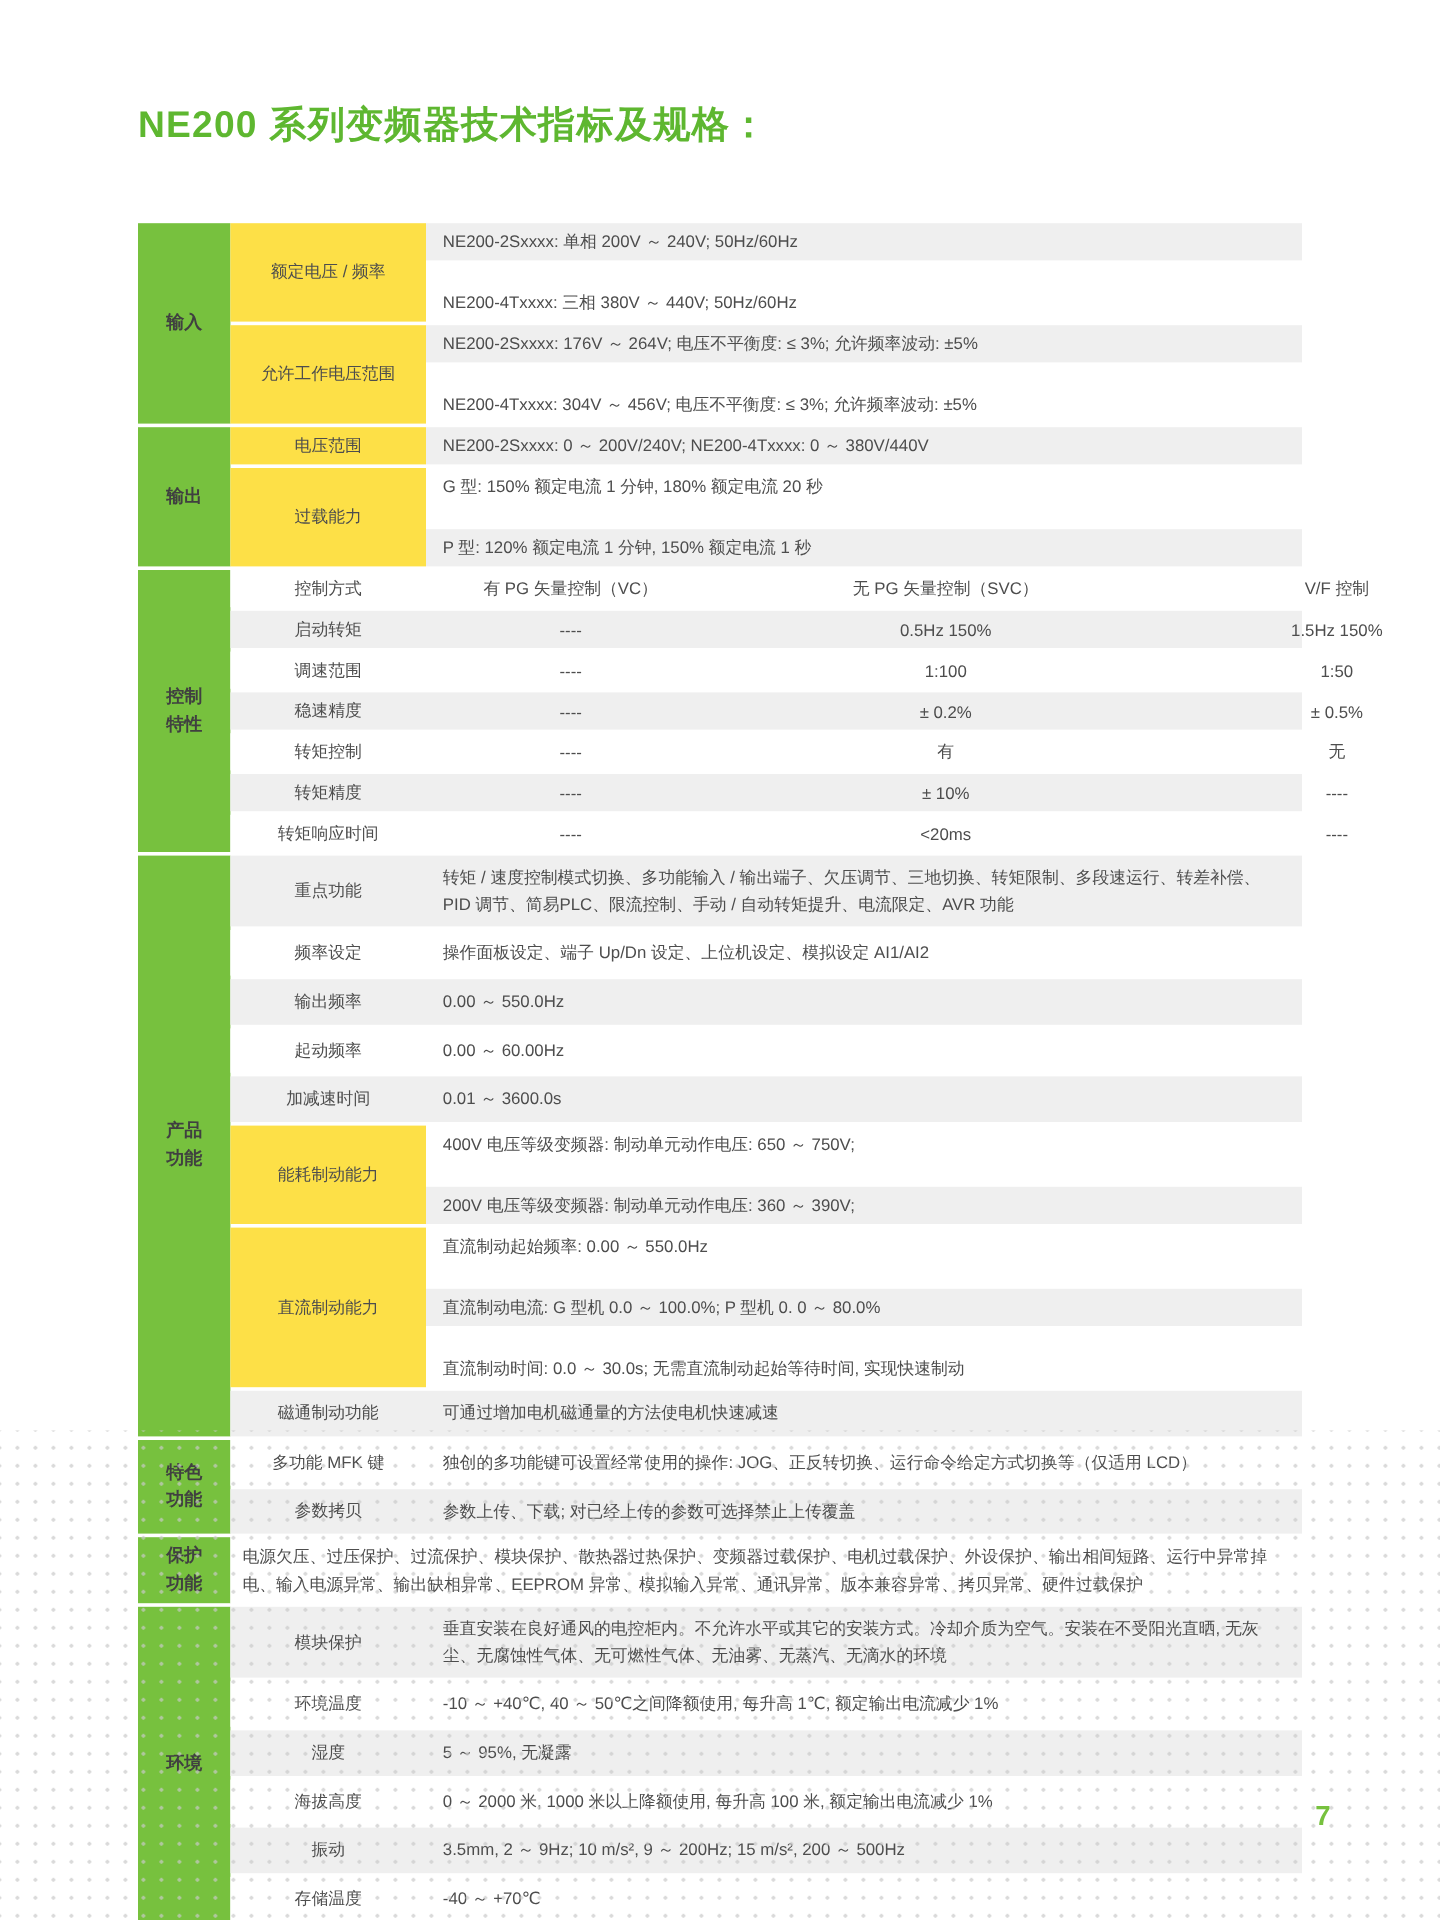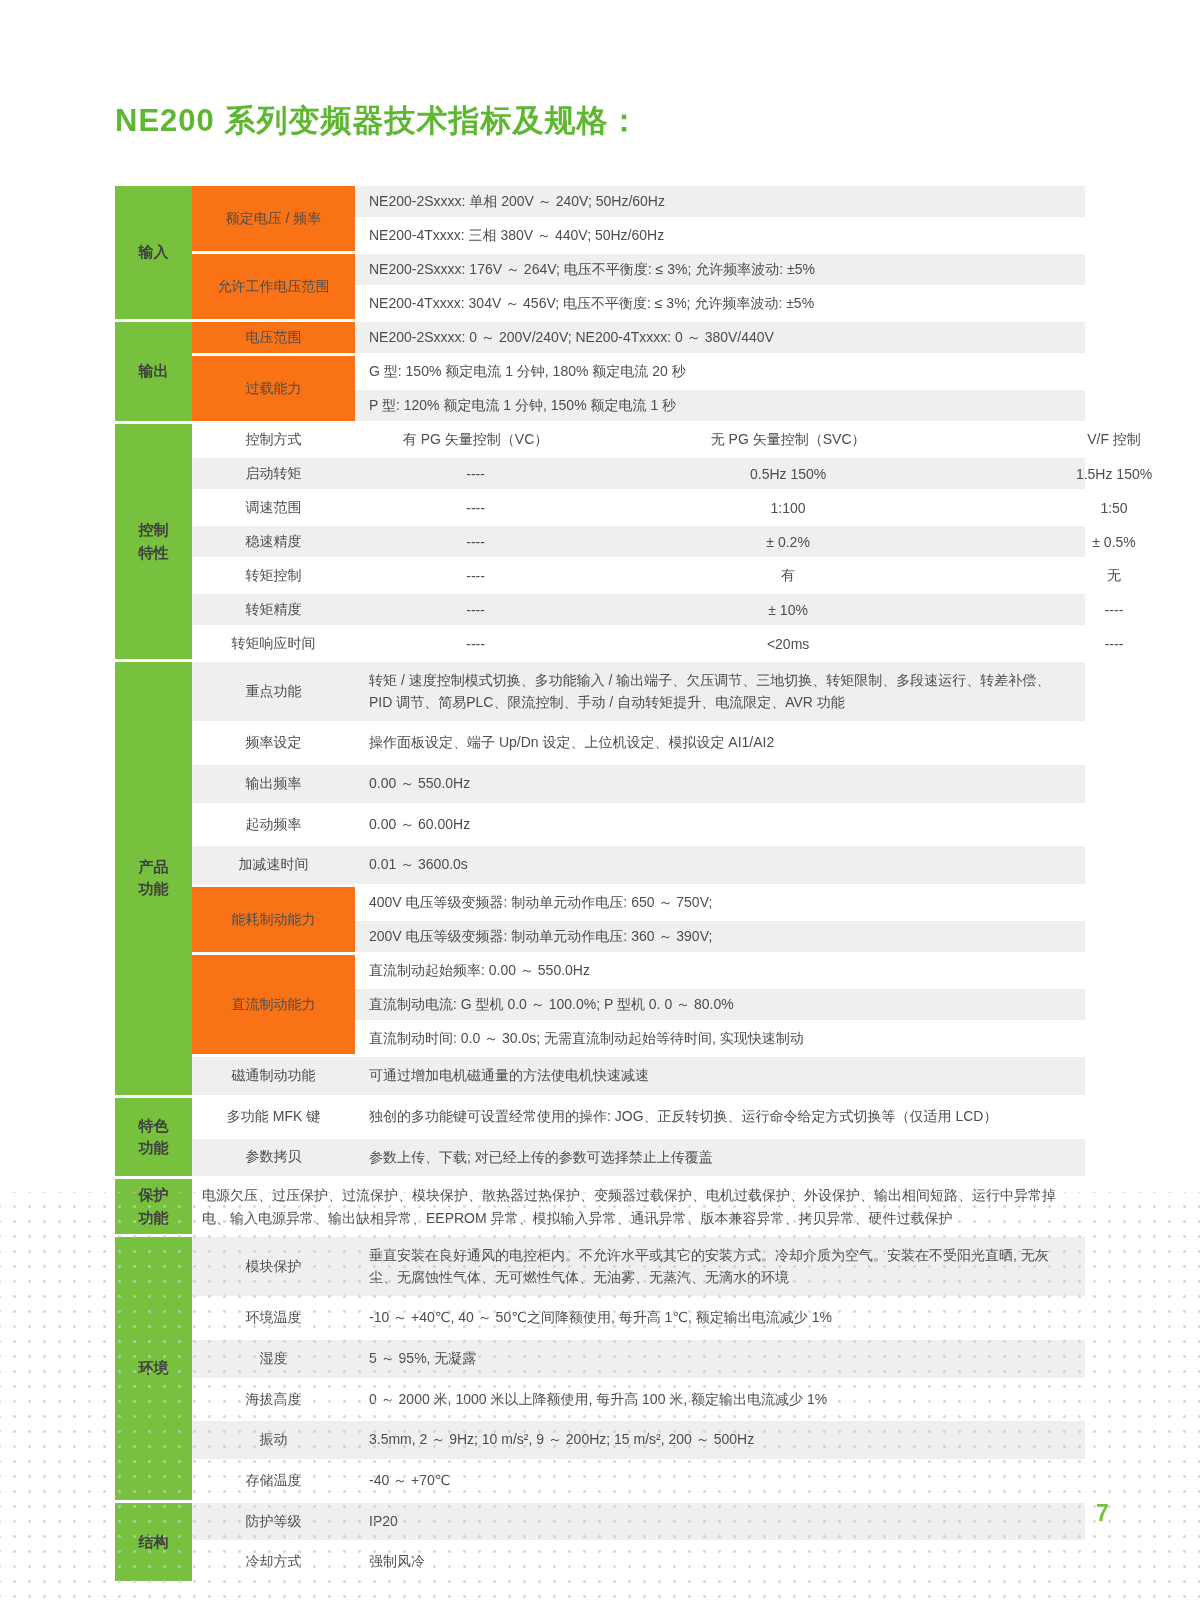--- a/index.html
+++ b/index.html
@@ -2,39 +2,39 @@
 <html style="--green: #77c13e; --title-green: #5eb730; --row-gray: #efefef;"><head>
 <meta charset="utf-8">
 <style>
   * { margin:0; padding:0; box-sizing:border-box; }
   html,body { font-family:"Liberation Sans","DejaVu Sans",sans-serif; }
   body {
     width:1200px; height:1600px; position:relative;
     background:#ffffff; overflow:hidden; color:#4d4d4d;
   }
   .page-title {
-    position:absolute; left:115px; top:100px;
+    position:absolute; left:115px; top:83px;
     font-size:31px; font-weight:bold; color:var(--title-green,#5eb730);
     letter-spacing:1px; white-space:nowrap;
   }
   #spec-table { position:absolute; left:115px; top:186px; width:970px; }
   .section { display:flex; align-items:stretch; margin-bottom:3px; }
   .cat {
     width:77px; flex:none; background:var(--green,#77c13e);
     color:#404040; font-weight:bold; font-size:15px; line-height:1.5;
     display:flex; align-items:center; justify-content:center; text-align:center;
   }
   .cat span { display:inline-block; max-width:2.3em; }
   .rows { flex:1; display:flex; flex-direction:column; min-width:0; }
   .leaf { display:flex; align-items:stretch; min-height:31px; margin-bottom:3px; }
   .rows > .leaf:last-child, .rows > .group:last-child { margin-bottom:0; }
   .group { display:flex; align-items:stretch; margin-bottom:3px; }
-  .group > .label { background:#f97316; }
+  .group > .label { background:#fde047; }
   .lines { flex:1; display:flex; flex-direction:column; min-width:0; }
-  .lines > .leaf-line { min-height:31px; margin-bottom:3px; display:flex; align-items:center; }
+  .lines > .leaf-line { min-height:31px; margin-bottom:20px; display:flex; align-items:center; }
   .lines > .leaf-line:last-child { margin-bottom:0; }
   .label {
     width:163px; flex:none; font-size:14px; color:#4d4d4d;
     display:flex; align-items:center; justify-content:center; text-align:center;
     padding:3px 6px;
   }
   .value, .leaf-line {
     font-size:14px; color:#4d4d4d; line-height:1.55;
   }
   .value { flex:1; display:flex; align-items:center; padding:8px 14px; min-width:0; }

